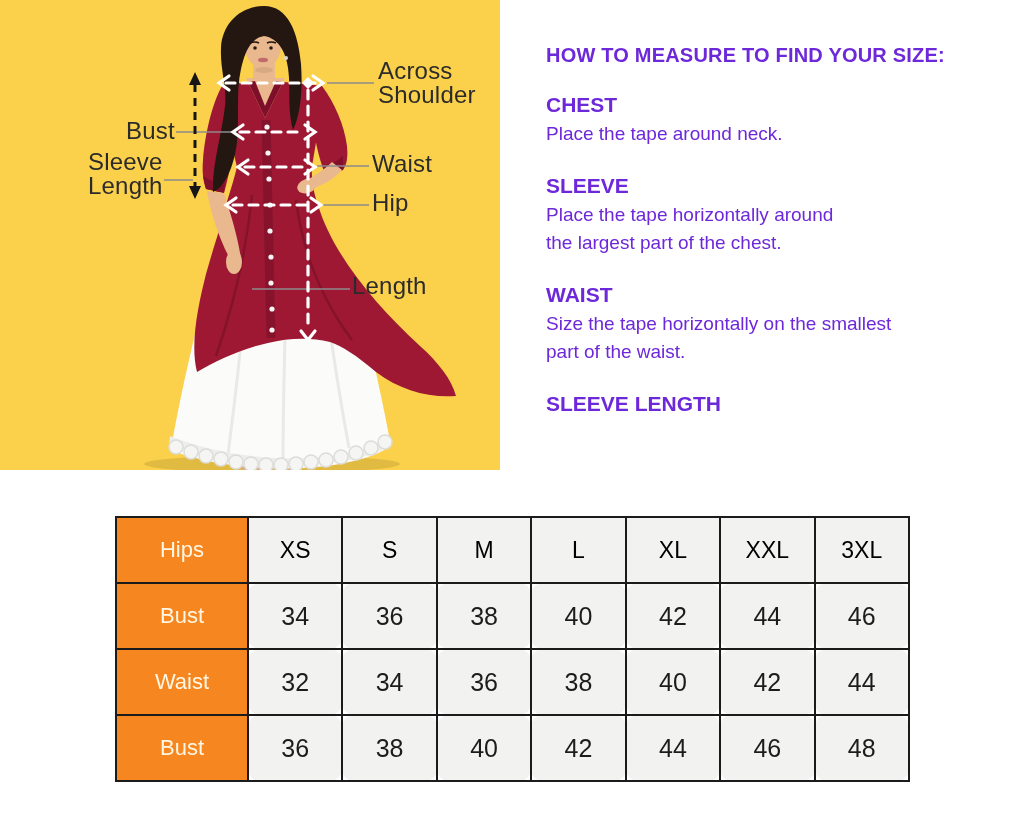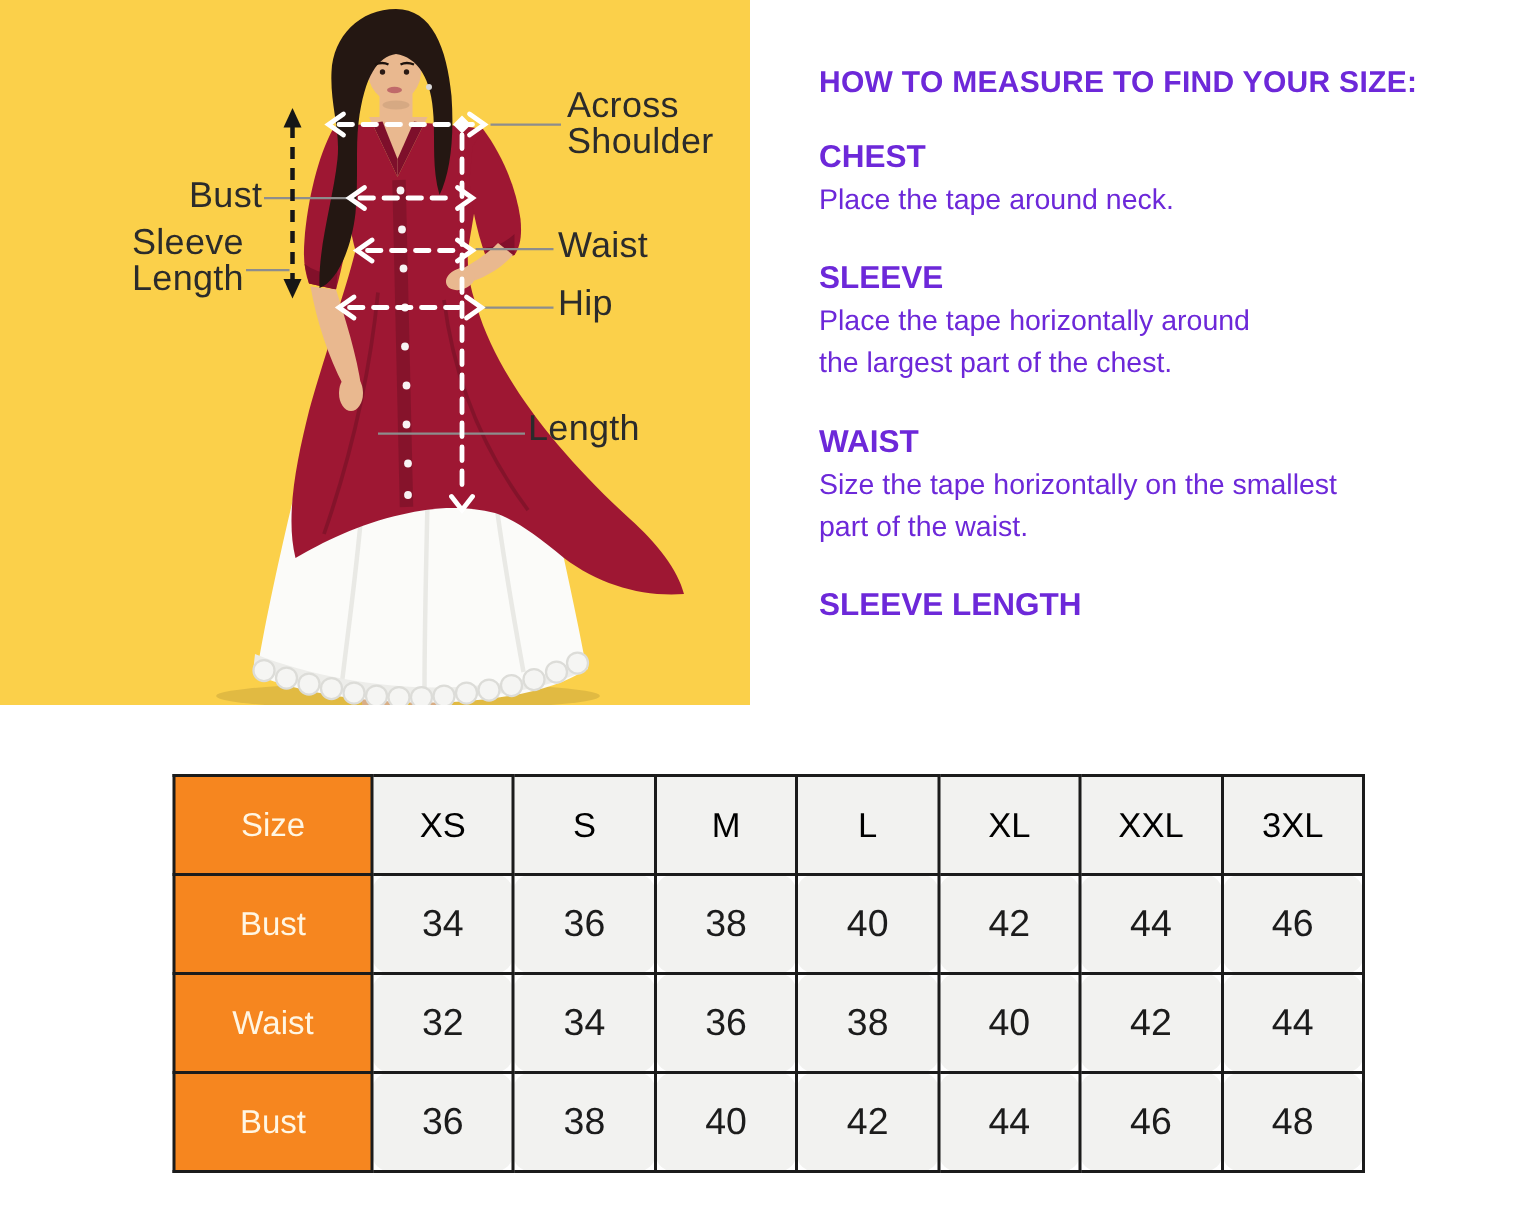--- a/index.html
+++ b/index.html
@@ -220,21 +220,21 @@
       <col>
         <col>
         <col>
         <col>
         <col>
         <col>
         <col>
     </colgroup>
     <thead>
       <tr>
-        <th class="rowhead">Size</th>
+        <th class="rowhead">Hips</th>
         <th>XS</th>
         <th>S</th>
         <th>M</th>
         <th>L</th>
         <th>XL</th>
         <th>XXL</th>
         <th>3XL</th>
       </tr>
     </thead>
     <tbody>

